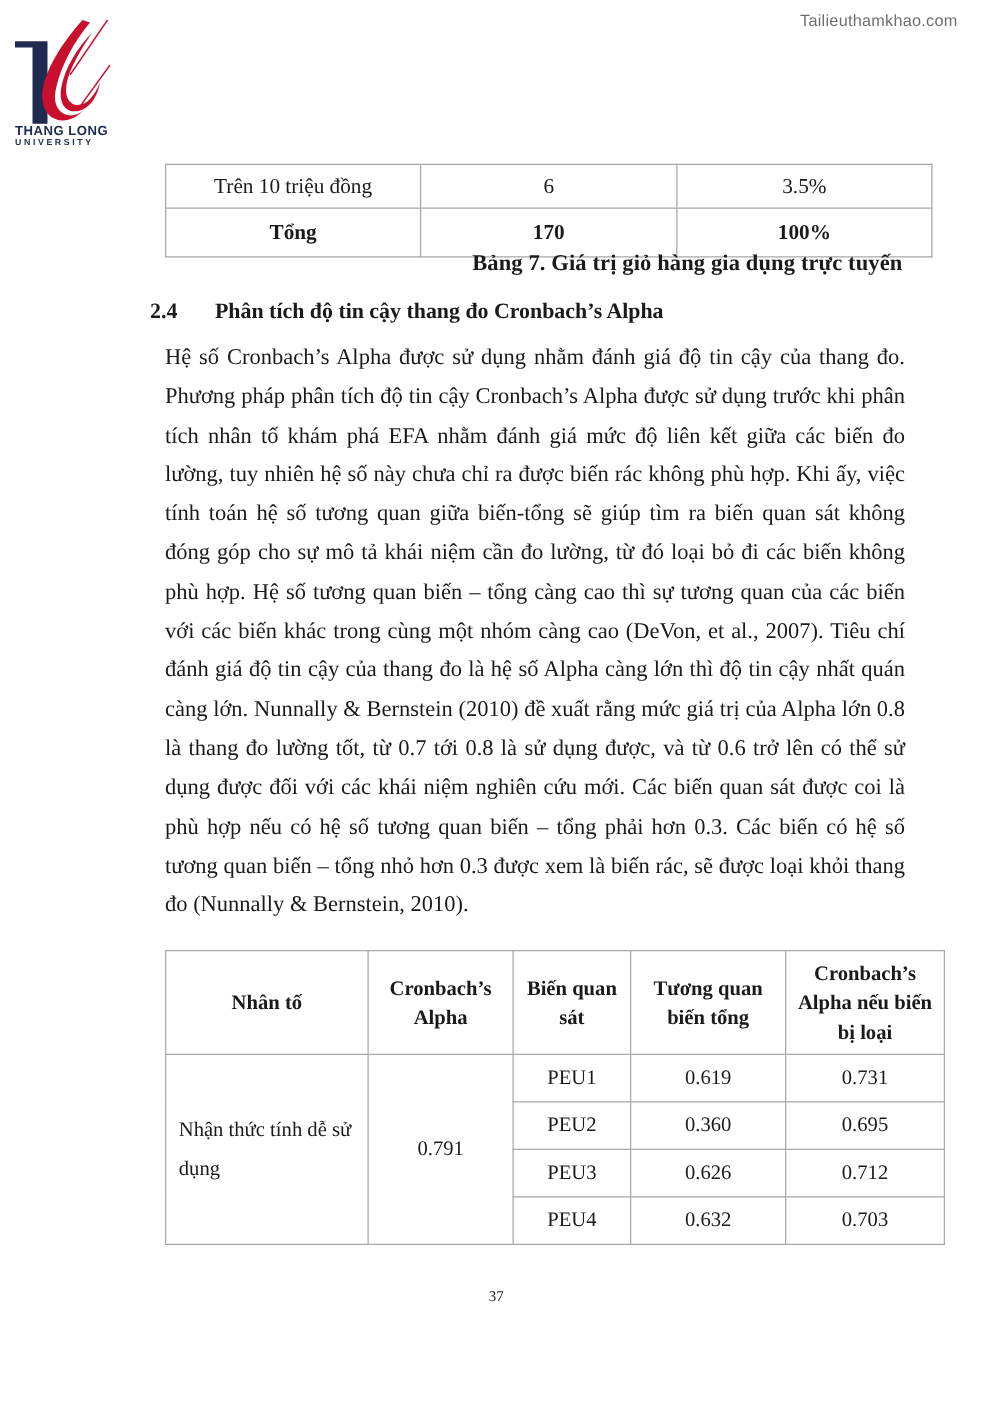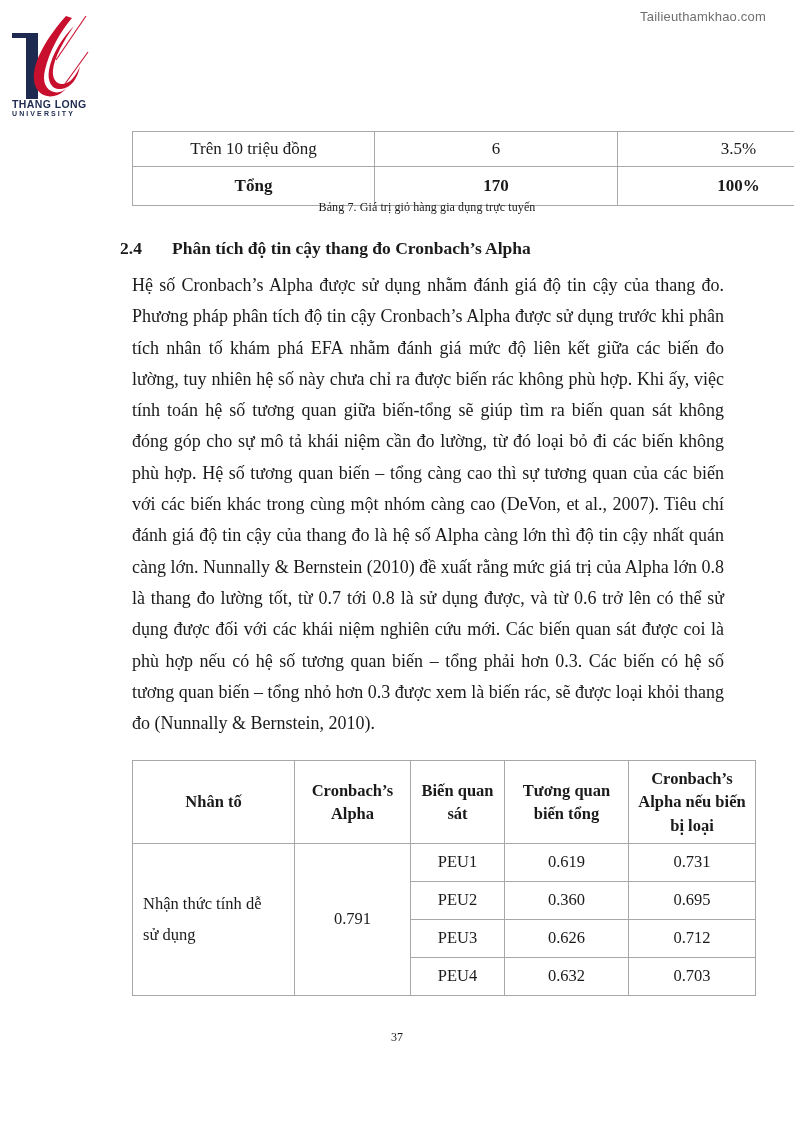--- a/index.html
+++ b/index.html
@@ -46,21 +46,21 @@
   .logo svg { display: block; }
 
   .tbl {
     border-collapse: collapse;
     table-layout: fixed;
     width: 586px;
     border: 1px solid #a8a8a8;
   }
   .tbl td, .tbl th {
     border: 1px solid #a8a8a8;
-    padding: 4px 23px;
+    padding: 4px 4px;
     font-size: 17px;
     line-height: 1.25;
     vertical-align: middle;
     text-align: center;
     font-weight: normal;
   }
 
   
   #table-cart {
     position: absolute;
@@ -72,23 +72,23 @@
   #table-cart .c1 { width: 196px; }
   #table-cart .c2 { width: 195px; }
   #table-cart tr.total td { font-weight: bold; }
   #table-cart tr.total td { height: 30px; }
 
   .caption {
     position: absolute;
     left: 132px;
     top: 200px;
     width: 590px;
-    text-align: center;
-    font-size: 12px;
-    font-weight: normal;
+    text-align: right;
+    font-size: 18px;
+    font-weight: bold;
     letter-spacing: 0.1px;
   }
 
   
   .heading {
     position: absolute;
     left: 120px;
     top: 238px;
     width: 590px;
     font-size: 17.5px;

